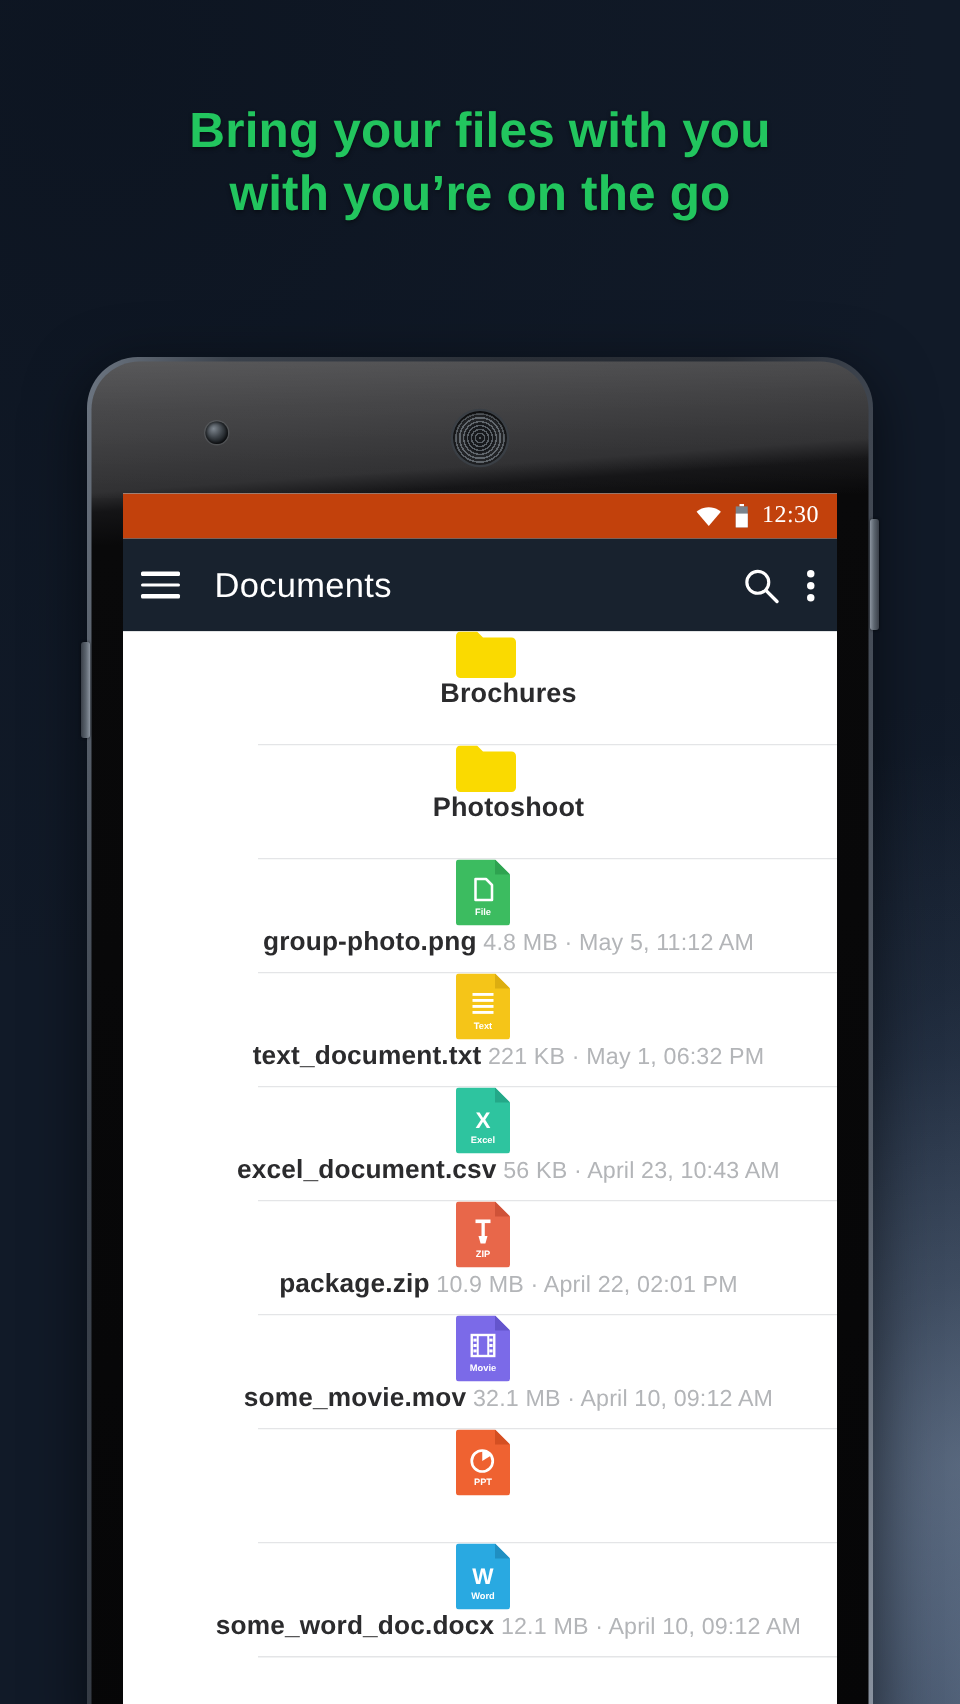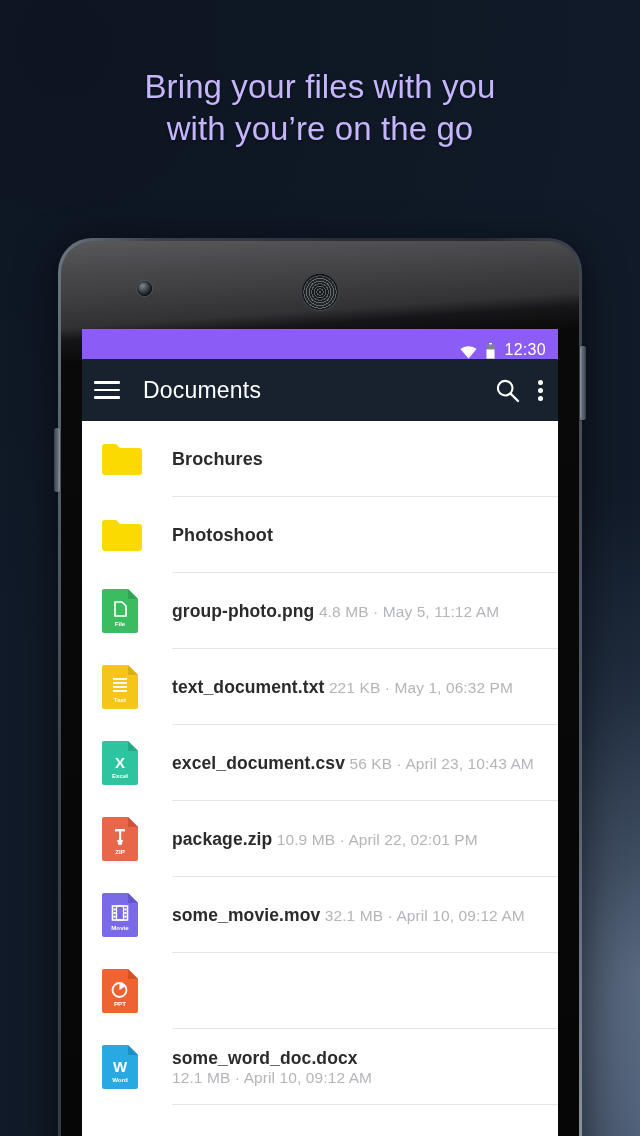--- a/index.html
+++ b/index.html
@@ -44,24 +44,24 @@
         rgba(10,17,28,0.55) 0%,
         rgba(10,17,28,0.20) 40%,
         rgba(0,0,0,0) 68%);
   }
 
   
   #headline {
     position:absolute;
     top:66px; left:0; right:0;
     text-align:center;
-    color:#c4b5fd;
+    color:#22c55e;
     font-size:33px;
     line-height:1.26;
-    font-weight:400;
+    font-weight:700;
     letter-spacing:0.1px;
     text-shadow:0 1px 3px rgba(0,0,0,0.45);
     z-index:6;
   }
   #headline .hl-line { display:block; white-space:nowrap; }
 
   
   #phone {
     position:absolute;
     left:50%;
@@ -144,26 +144,27 @@
     background:linear-gradient(90deg,#8b949f,#5d6670 45%,#3a4049 100%);
     box-shadow:0 0 2px rgba(0,0,0,0.6);
   }
   .btn-power  { right:-4px; top:108px; height:74px; }
   .btn-volume { left:-4px;  top:190px; height:64px;
                 background:linear-gradient(90deg,#3a4049,#5d6670 55%,#8b949f 100%); }
 
   
   .statusbar {
     height:30px;
-    background:#8b5cf6;
+    background:#c2410c;
     display:flex;
-    align-items:flex-end;
+    align-items:center;
     justify-content:flex-end;
     padding-right:12px;
     gap:9px;
+    font-family:Liberation Serif, serif;
   }
   .sb-time {
     color:#ffffff;
     font-size:16px;
     letter-spacing:0.3px;
     font-weight:400;
   }
   .ic-wifi { width:17px; height:13px; display:block; }
   .ic-batt { width:9px;  height:16px; display:block; }
 
@@ -200,20 +201,21 @@
   .ic-overflow i { width:5px; height:5px; border-radius:50%; background:#ffffff; display:block; }
 
   
   .filelist { background:#ffffff; }
   .row {
     display:flex;
     align-items:center;
     padding-left:20px;
     position:relative;
     background:#ffffff;
+    flex-direction:column;
   }
   .row.folder { height:76px; }
   .row.file   { height:76px;align-items:center; }
   .row .divider {
     position:absolute;
     left:90px; right:0px; bottom:0;
     height:1px;
     background:#e4e5e7;
   }
   .icon-wrap {

